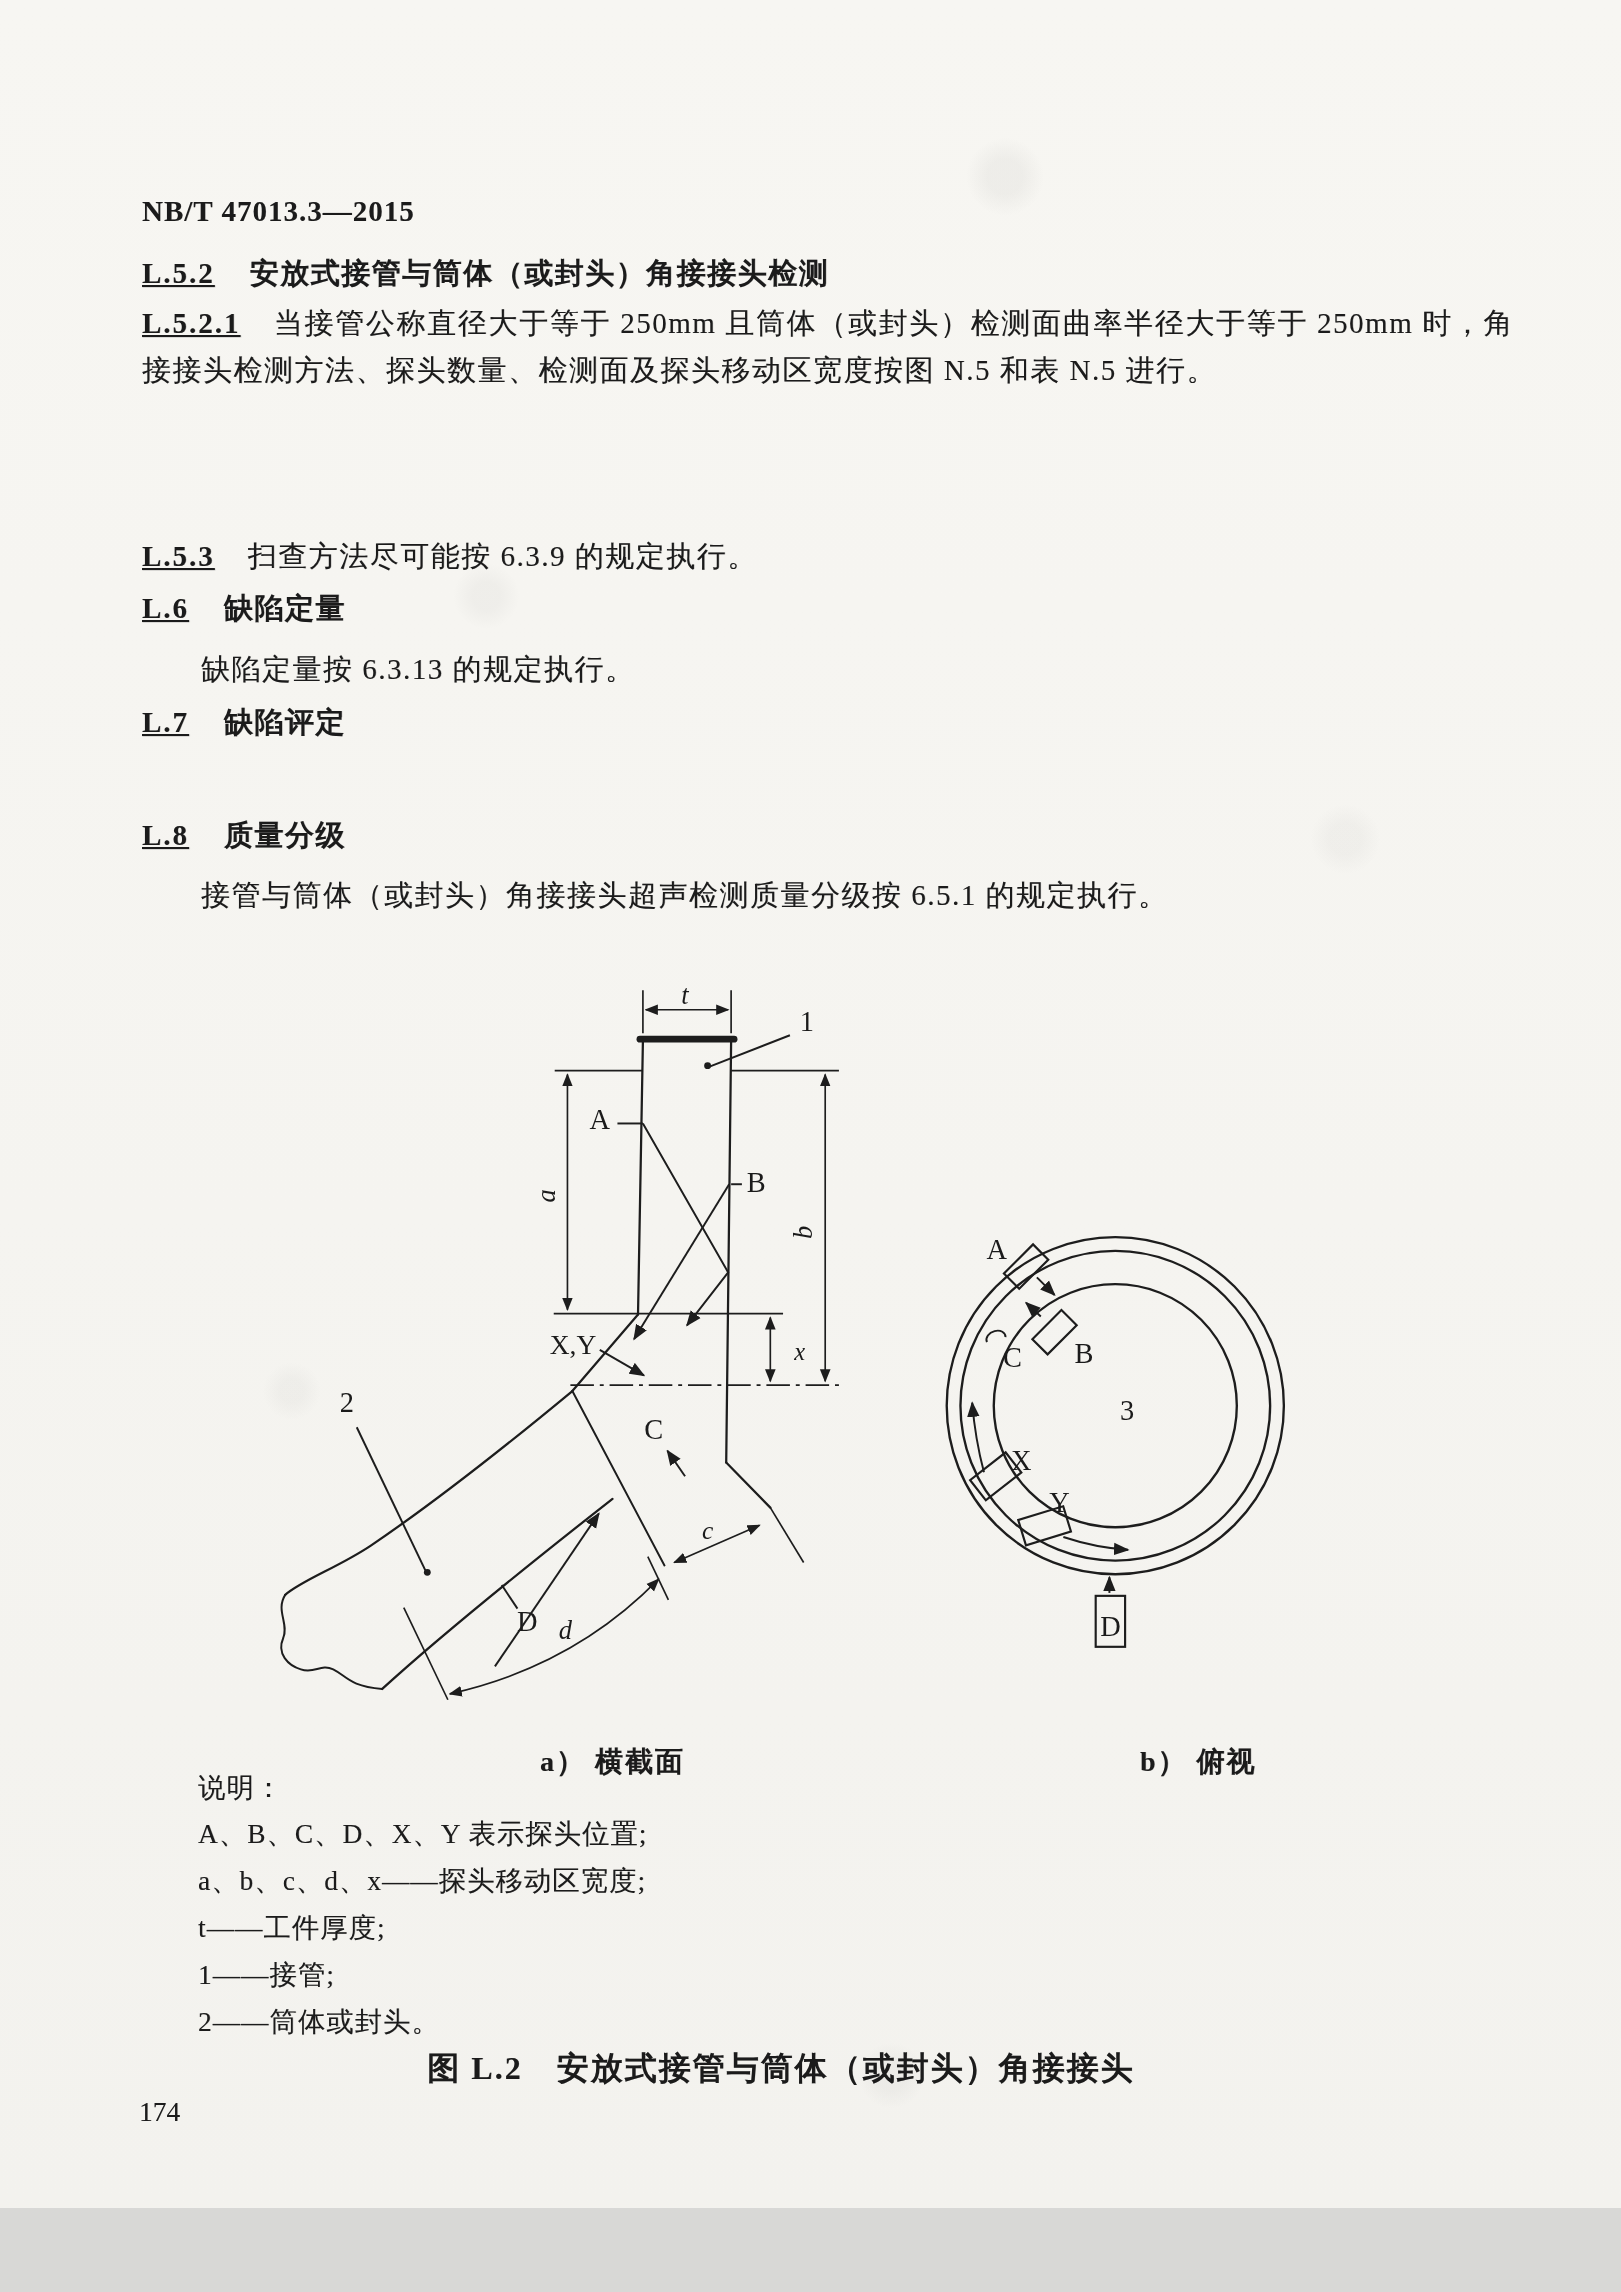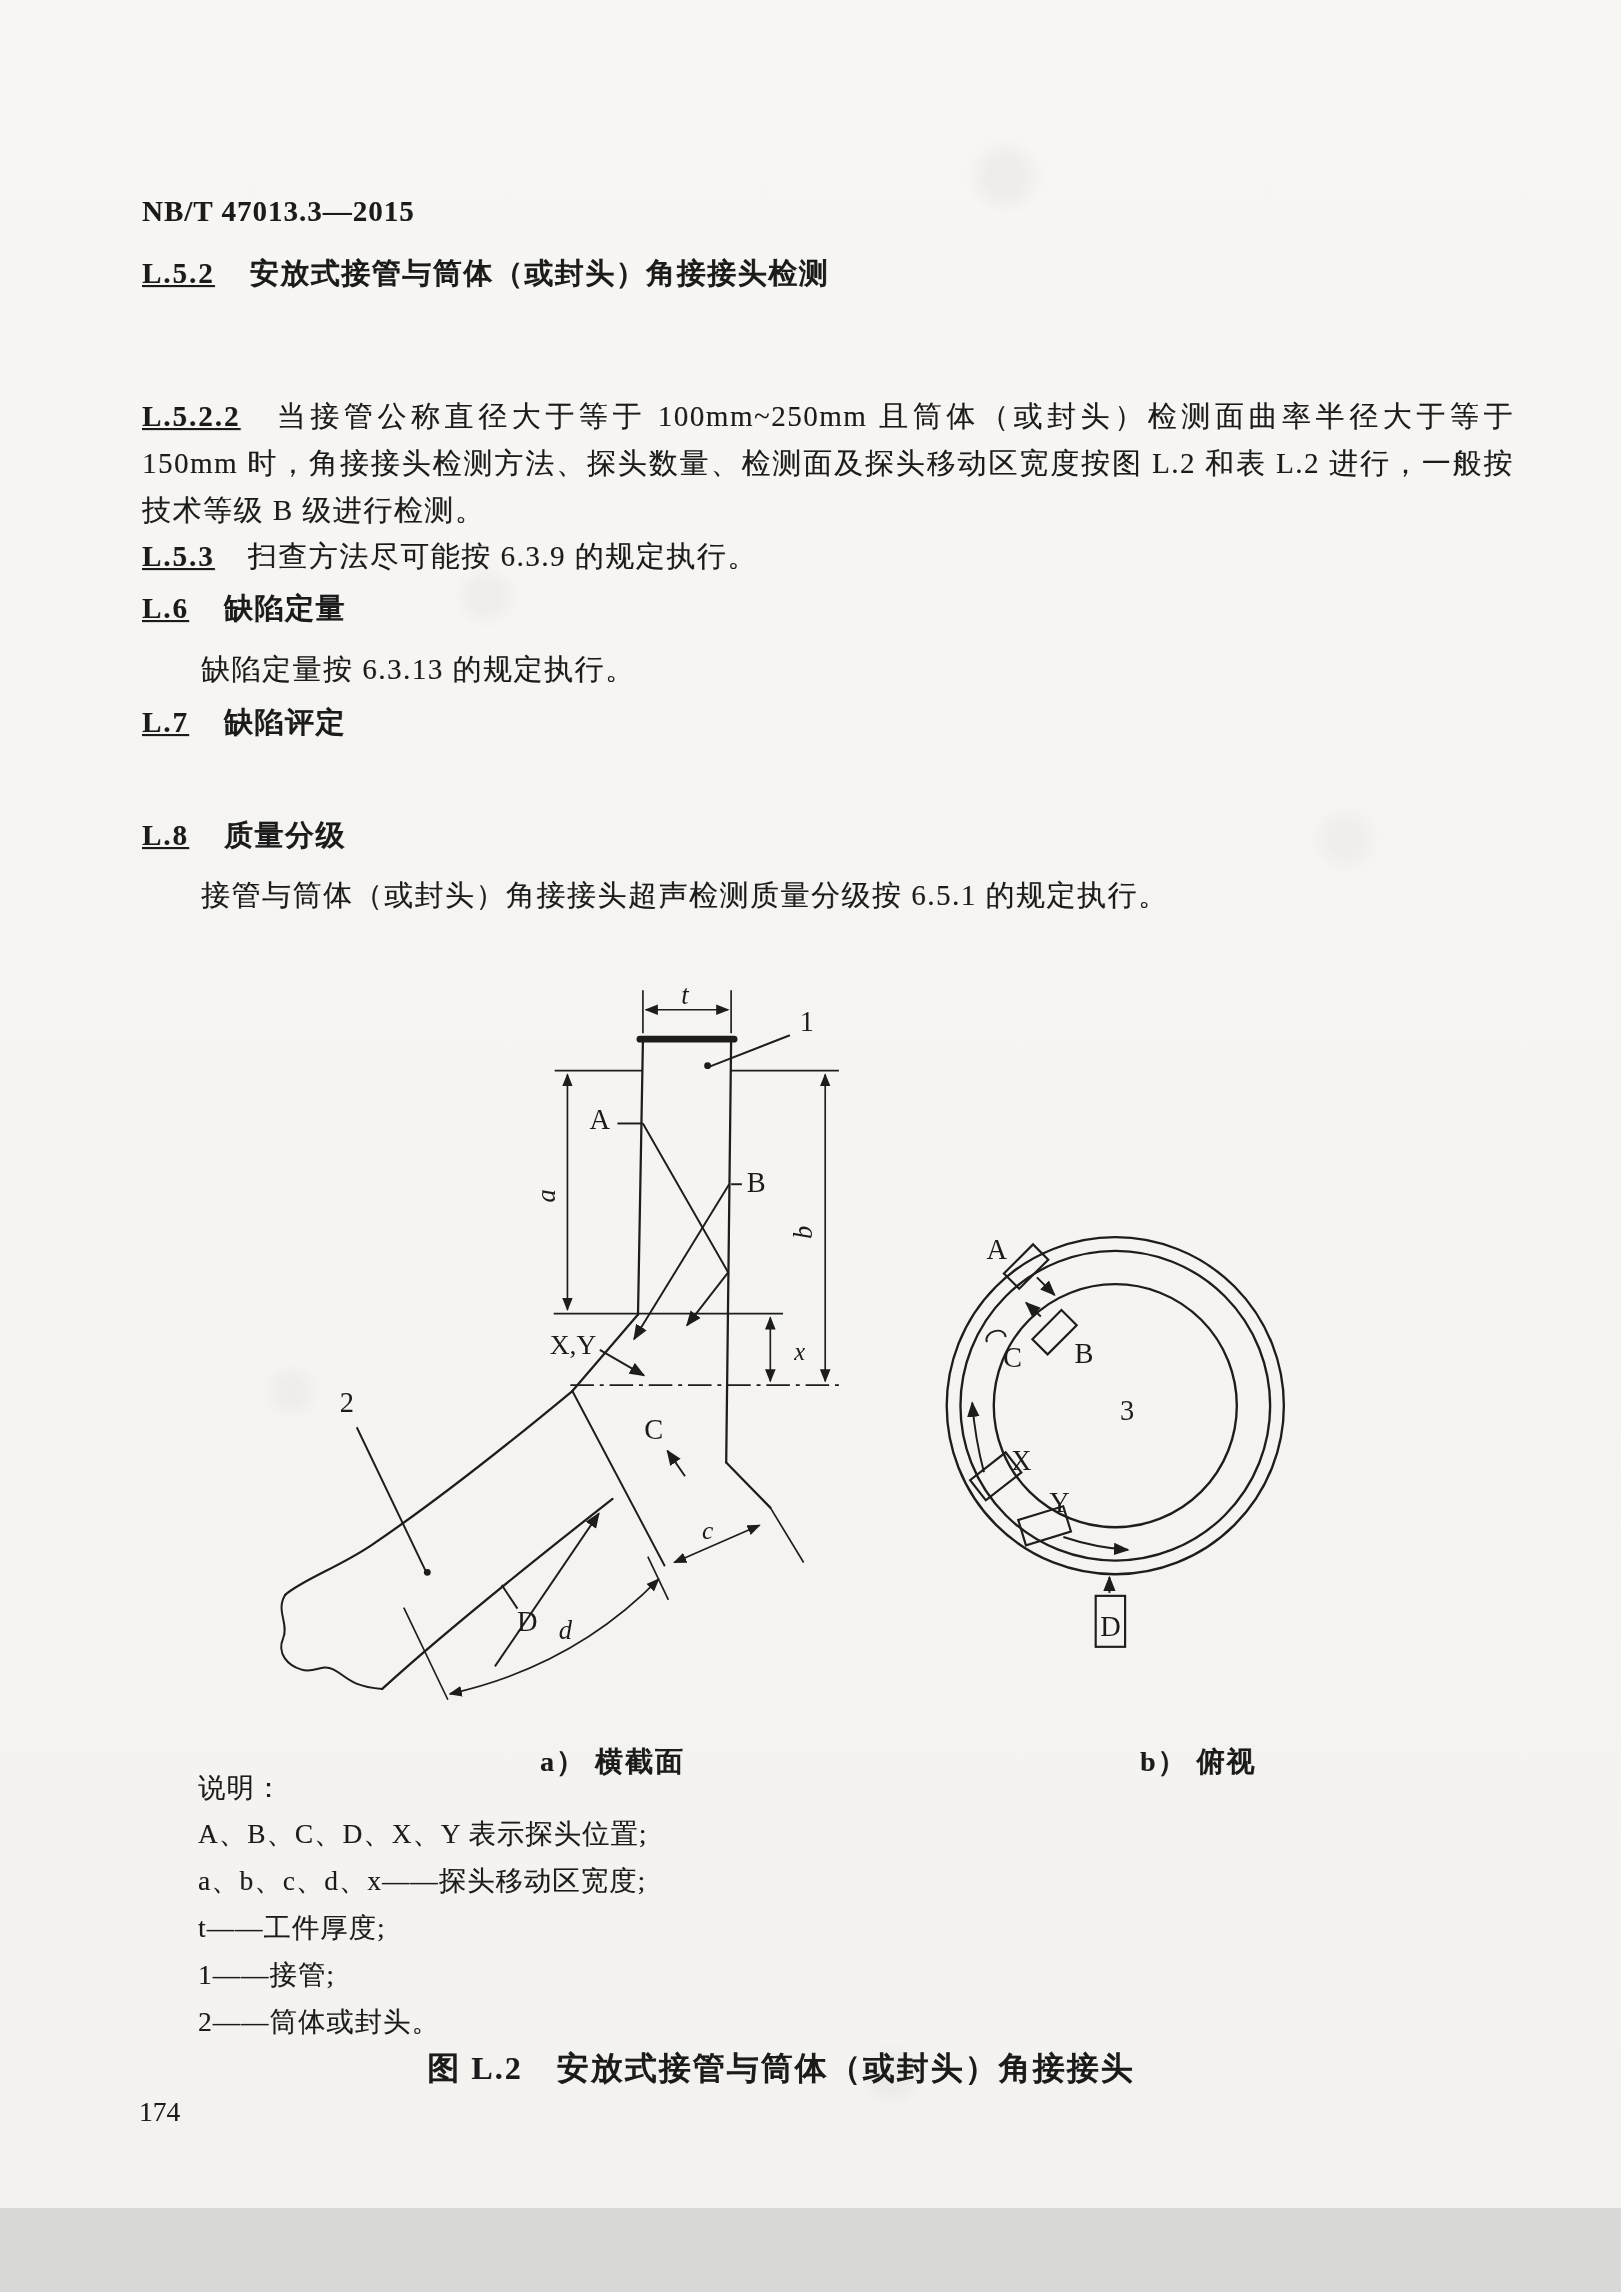--- a/index.html
+++ b/index.html
@@ -45,24 +45,24 @@
 <body>
 
 <div class="page">
 
   <div class="abs txt hdr">NB/T 47013.3—2015</div>
 
   <div class="abs txt h2" style="top:254px">
     <span class="clabel">L.5.2</span><span>安放式接管与筒体（或封头）角接接头检测</span>
   </div>
 
-
-  <div class="abs txt para" style="top:393px">
-    <span class="clabel">L.5.2.2</span><span>当接管公称直径大于等于 100mm~250mm 且筒体（或封头）检测面曲率半径大于等于 150mm 时，角接接头检测方法、探头数量、检测面及探头移动区宽度按图 L.2 和表 L.2 进行，一般按技术等级 B 级进行检测。</span>
-  </div>
+  <div class="abs txt para" style="top:300px">
+    <span class="clabel">L.5.2.1</span><span>当接管公称直径大于等于 250mm 且筒体（或封头）检测面曲率半径大于等于 250mm 时，角接接头检测方法、探头数量、检测面及探头移动区宽度按图 N.5 和表 N.5 进行。</span>
+  </div>
+
 
   <div class="abs txt para one" style="top:533px">
     <span class="clabel">L.5.3</span><span>扫查方法尽可能按 6.3.9 的规定执行。</span>
   </div>
 
   <div class="abs txt h2" style="top:589px">
     <span class="clabel">L.6</span><span>缺陷定量</span>
   </div>
   <div class="abs txt para one ind" style="top:646px">缺陷定量按 6.3.13 的规定执行。</div>
 

